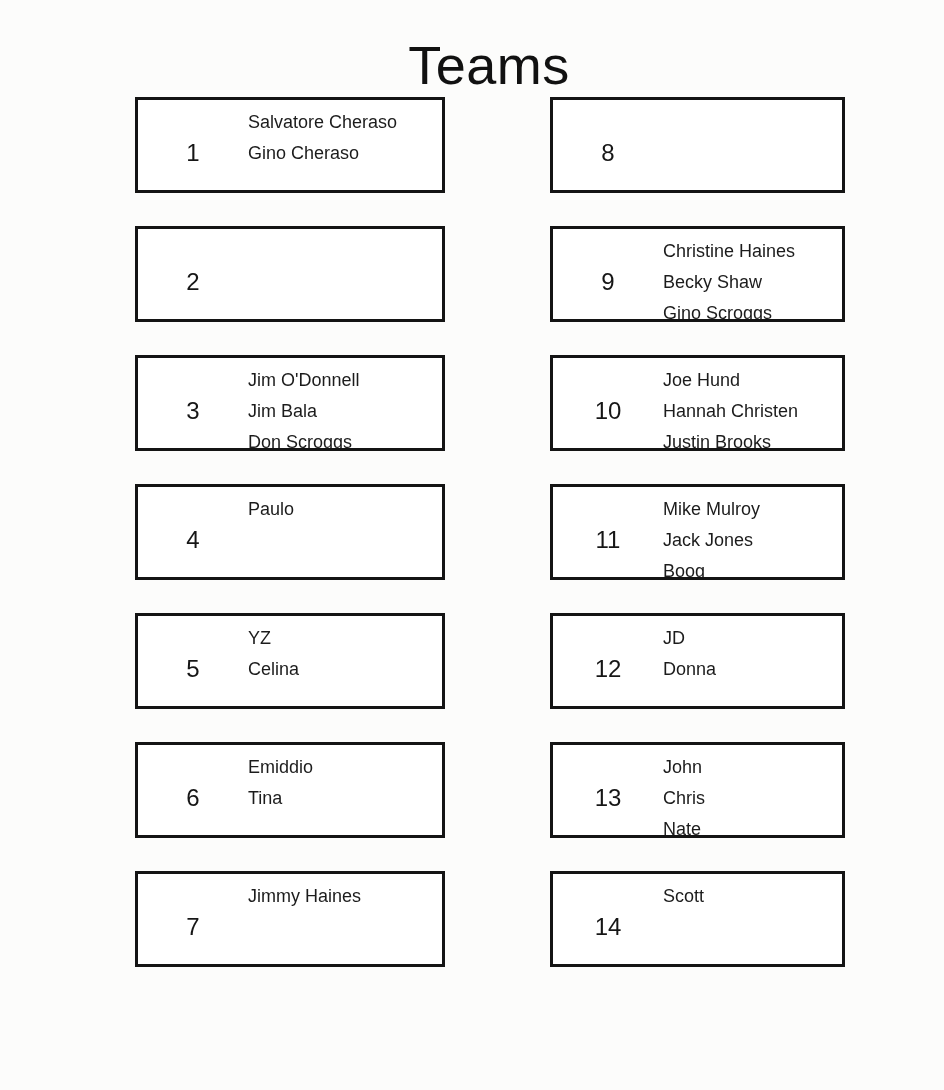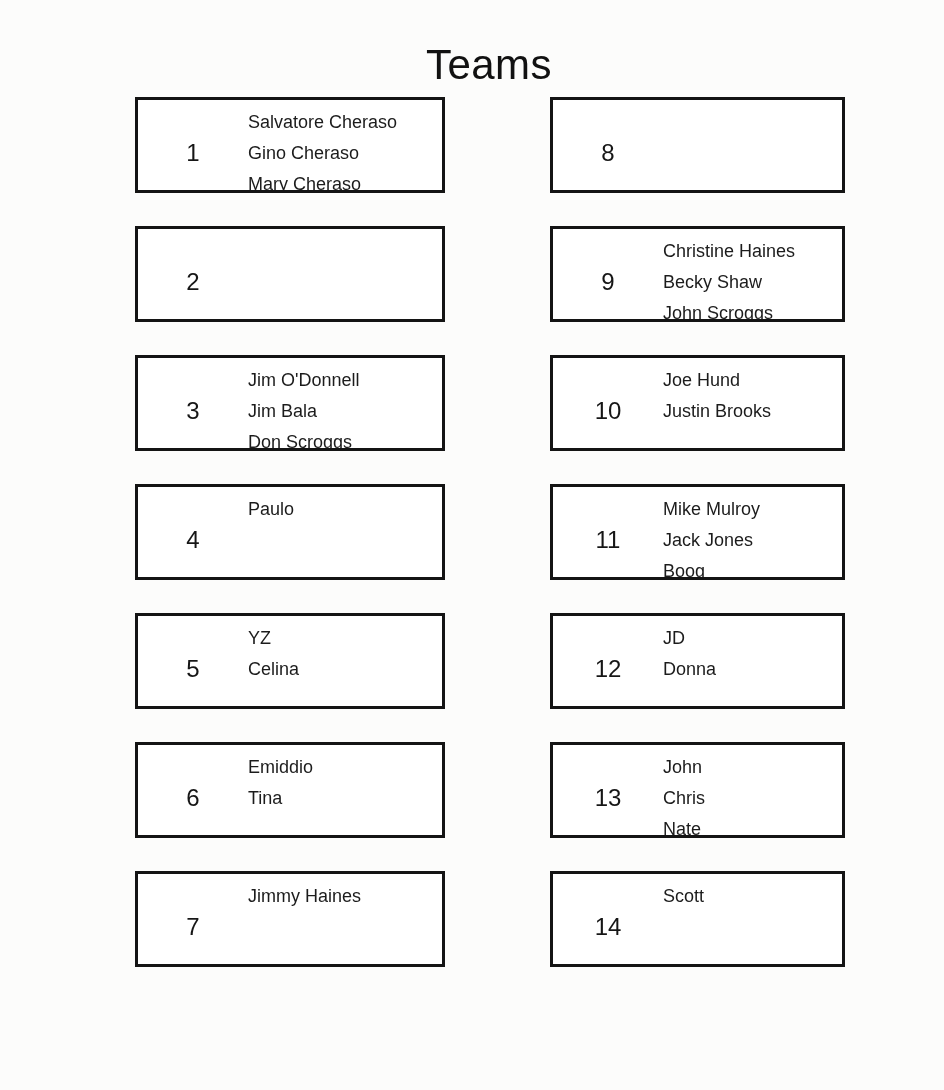--- a/index.html
+++ b/index.html
@@ -20,21 +20,21 @@
     overflow: hidden;
   }
   .content {
     position: absolute;
     left: 135px;
     top: 40px;
     width: 708px;
   }
   .title {
     text-align: center;
-    font-size: 42px;
+    font-size: 54px;
     font-weight: 400;
     line-height: 50px;
     letter-spacing: 0.5px;
     color: #111;
   }
   .columns {
     display: flex;
     gap: 105px;
     margin-top: 7px;
   }
@@ -78,21 +78,20 @@
 <div class="page">
   <div class="content">
     <div class="title">Teams</div>
     <div class="columns">
       <div class="col col-left">
           <div class="team-box">
     <div class="team-number">1</div>
     <div class="team-members">
               <div class="member-name">Salvatore Cheraso</div>
               <div class="member-name">Gino Cheraso</div>
-              <div class="member-name">Mary Cheraso</div>
             </div>
   </div>
           <div class="team-box">
     <div class="team-number">2</div>
     <div class="team-members"></div>
   </div>
           <div class="team-box">
     <div class="team-number">3</div>
     <div class="team-members">
               <div class="member-name">Jim O'Donnell</div>
@@ -129,27 +128,28 @@
         </div>
       <div class="col col-right">
           <div class="team-box">
     <div class="team-number">8</div>
   </div>
           <div class="team-box">
     <div class="team-number">9</div>
     <div class="team-members">
               <div class="member-name">Christine Haines</div>
               <div class="member-name">Becky Shaw</div>
-              <div class="member-name">John Scroggs</div>
+              <div class="member-name">Gino Scroggs</div>
             </div>
   </div>
           <div class="team-box">
     <div class="team-number">10</div>
     <div class="team-members">
               <div class="member-name">Joe Hund</div>
+              <div class="member-name">Hannah Christen</div>
               <div class="member-name">Justin Brooks</div>
             </div>
   </div>
           <div class="team-box">
     <div class="team-number">11</div>
     <div class="team-members">
               <div class="member-name">Mike Mulroy</div>
               <div class="member-name">Jack Jones</div>
               <div class="member-name">Boog</div>
             </div>

